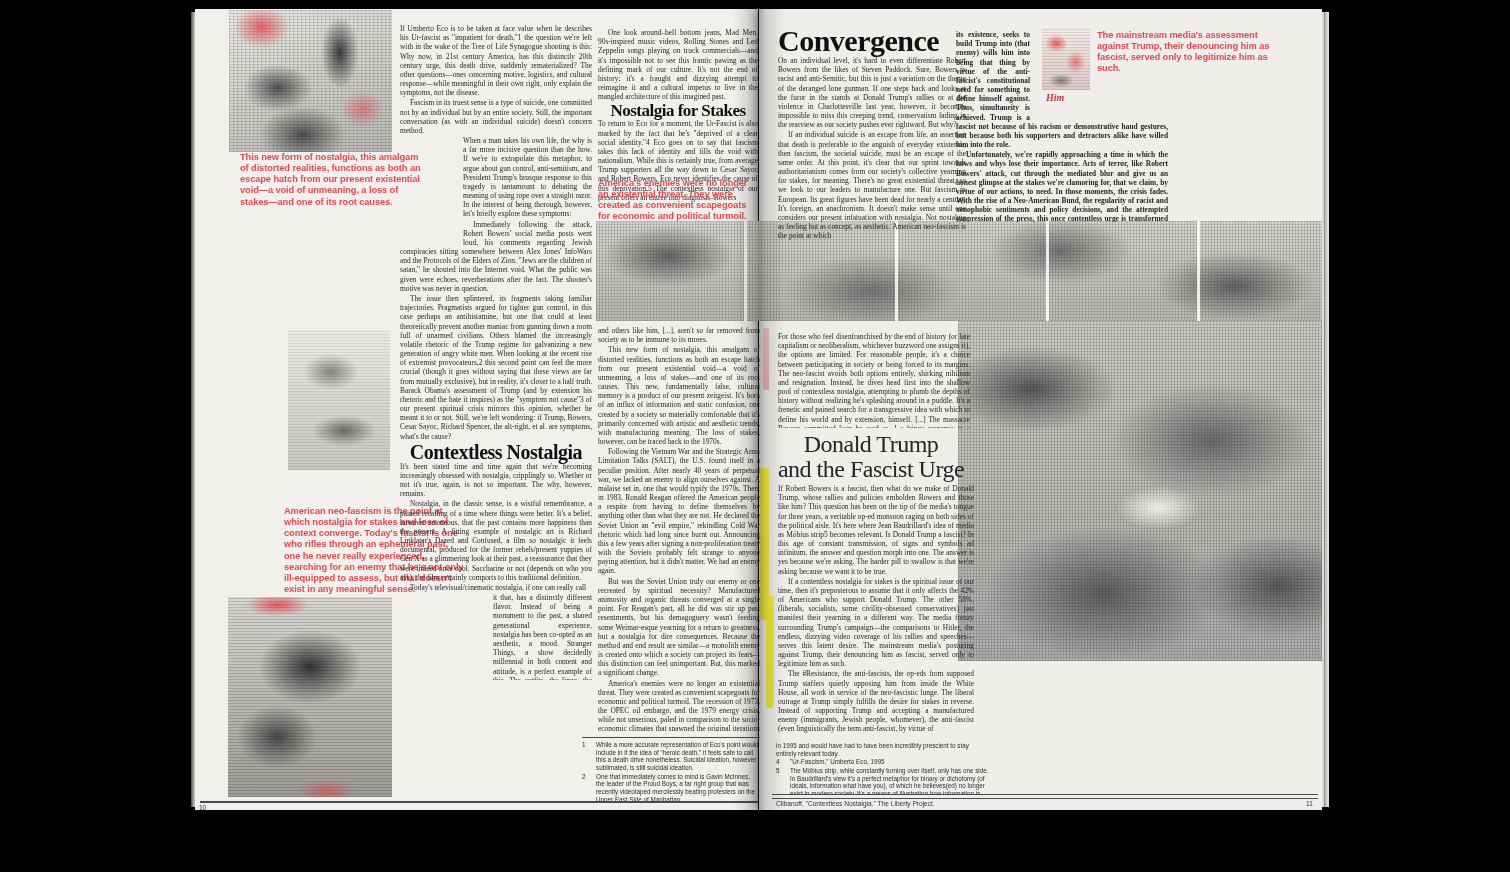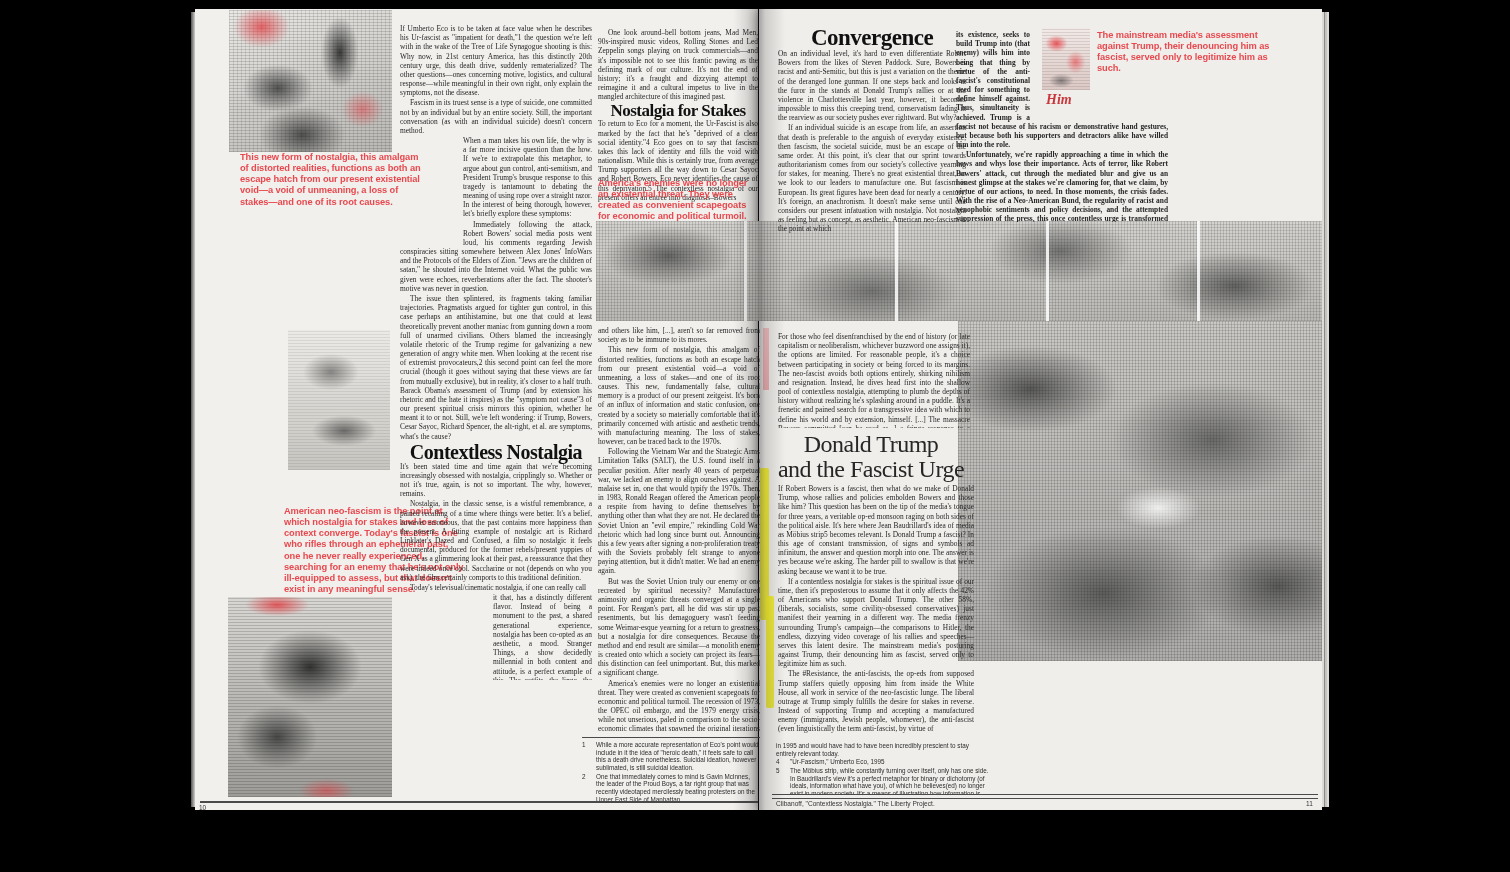--- a/index.html
+++ b/index.html
@@ -8,21 +8,21 @@
   .page{background:#f1f0ed;box-shadow:0 0 12px rgba(0,0,0,.6);}
   
   .body-txt{font-size:7.4px;line-height:1.24;text-align:justify;overflow:hidden;}
   .body-txt p{margin:0 0 1px 0;}
   .body-txt p.ind{text-indent:10px;}
   h1.headline,h2.headline{font-family:"Liberation Serif",serif;font-weight:700;color:#111;
     letter-spacing:-.5px;margin:0;}
   .h-bowers{font-size:21px;line-height:1.02;margin-bottom:8px;}
   .h-contextless{font-size:20px;line-height:1;text-align:center;margin:10px 0 6px 0;}
   .h-stakes{font-size:17px;line-height:1;text-align:center;margin:9px 0 6px 0;}
-  .h-convergence{font-size:23px;line-height:1;text-align:center;margin:0 0 7px 0;}
+  .h-convergence{font-size:30px;line-height:1;margin:0 0 7px 0;}
   .h-trump{font-size:24px;line-height:1.05;text-align:center;letter-spacing:-.5px;}
   .redq{font-family:"Liberation Sans",sans-serif;font-weight:700;color:#e8494f;
     font-size:9.3px;line-height:1.2;text-align:left;letter-spacing:-.1px;}
   .fn{font-family:"Liberation Sans",sans-serif;font-size:6.3px;line-height:1.22;color:#2c2c2c;
     text-align:left;overflow:hidden;}
   .fn .row{display:flex;margin-bottom:1px;}
   .fn .num{width:14px;flex:none;}
   .fn .txt{flex:1;}
   .pagenum{font-family:"Liberation Sans",sans-serif;font-size:6.5px;color:#333;}
   .cite{font-family:"Liberation Sans",sans-serif;font-size:6.6px;color:#333;}
@@ -74,21 +74,21 @@
     repeating-linear-gradient(90deg, rgba(0,0,0,.14) 0 1px, transparent 1px 3px),
     repeating-linear-gradient(0deg, rgba(0,0,0,.12) 0 1px, transparent 1px 3px),
     linear-gradient(#c9c8c4,#aeadab);}
   .red-scrap{background:
     radial-gradient(ellipse 16px 12px at 30% 25%, rgba(230,60,66,.85), transparent 70%),
     radial-gradient(ellipse 14px 16px at 70% 55%, rgba(230,60,66,.6), transparent 70%),
     radial-gradient(ellipse 18px 10px at 40% 85%, rgba(40,40,40,.5), transparent 70%),
     repeating-linear-gradient(0deg, rgba(0,0,0,.1) 0 1px, transparent 1px 3px),
     linear-gradient(#f2e9e6,#dcc9c5);}
   .him{font-family:"Liberation Serif",serif;font-style:italic;font-weight:700;
-    font-size:14px;color:#c8373c;}
+    font-size:10px;color:#c8373c;}
   .yellow{background:linear-gradient(#f4ef2a,#e8e432);opacity:.92;border-radius:2px;}
   .pink-stripe{background:linear-gradient(#f3b8bb,#eda4a8);opacity:.85;}
   .gutter{background:linear-gradient(90deg, rgba(0,0,0,0), rgba(0,0,0,.16) 42%,
     rgba(40,40,40,.34) 52%, rgba(0,0,0,.14) 62%, rgba(0,0,0,0));}
   .edge-r{background:repeating-linear-gradient(90deg,#dcdbd8 0 2px,#8b8a88 2px 3px,#c5c4c1 3px 5px);}
   .edge-l{background:linear-gradient(90deg,#555,#cfcecb);}
 </style>
 </head>
 <body>
 

